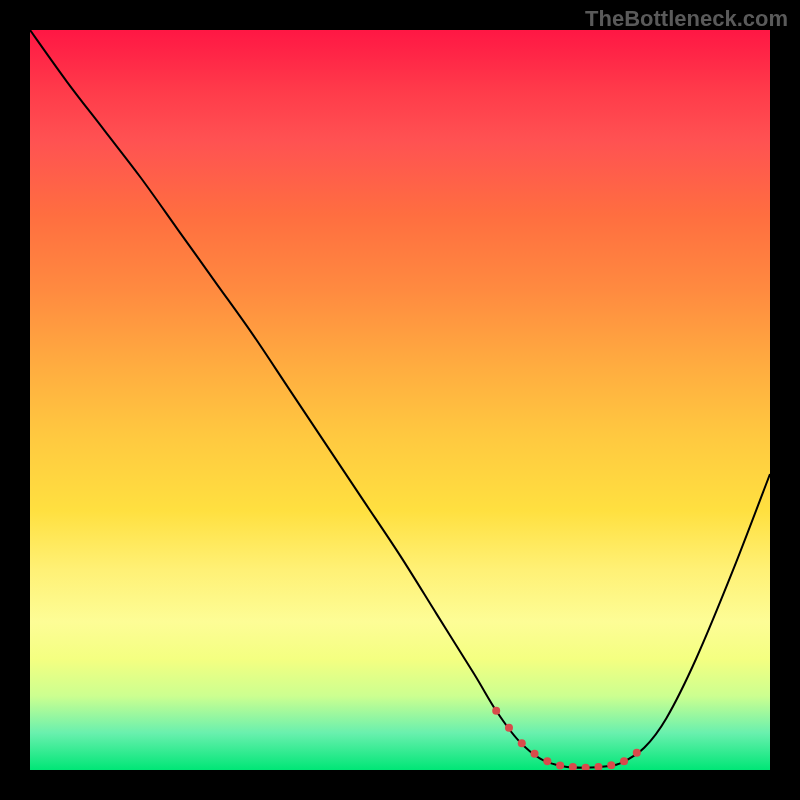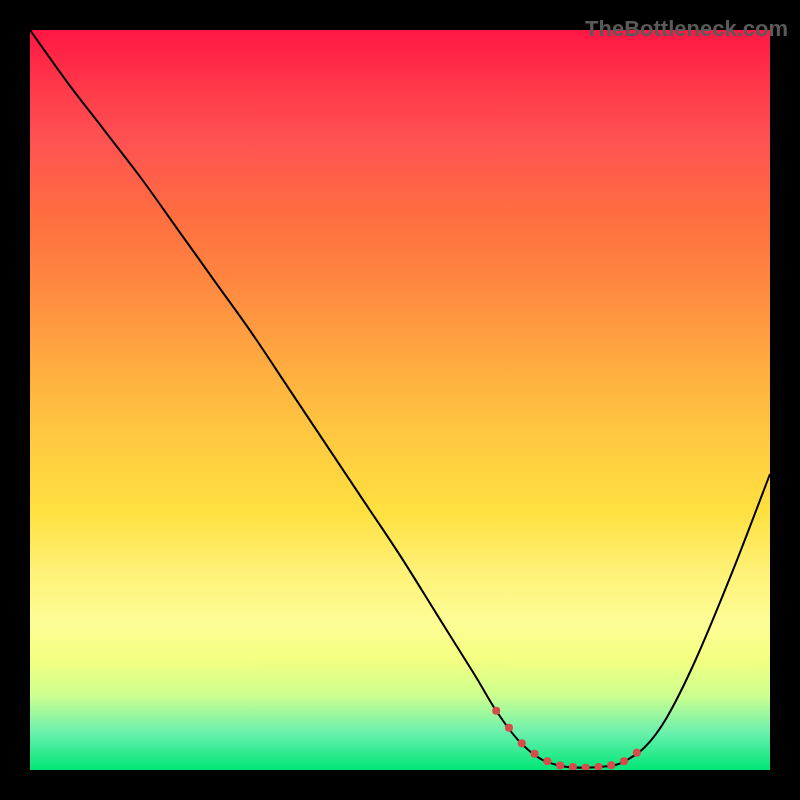--- a/index.html
+++ b/index.html
@@ -1,19 +1,19 @@
 <!DOCTYPE html>
 <html><head>
 <meta charset="utf-8">
 <style>
   * { margin: 0; padding: 0; box-sizing: border-box; }
   body { width: 800px; height: 800px; background: #000; overflow: hidden; position: relative; }
   .watermark {
     position: absolute;
-    top: 16px;
+    top: 6px;
     right: 12px;
     font-family: Arial, sans-serif;
     font-size: 22px;
     font-weight: bold;
     color: #5a5a5a;
     z-index: 10;
   }
   .chart-area {
     position: absolute;
     left: 30px;

